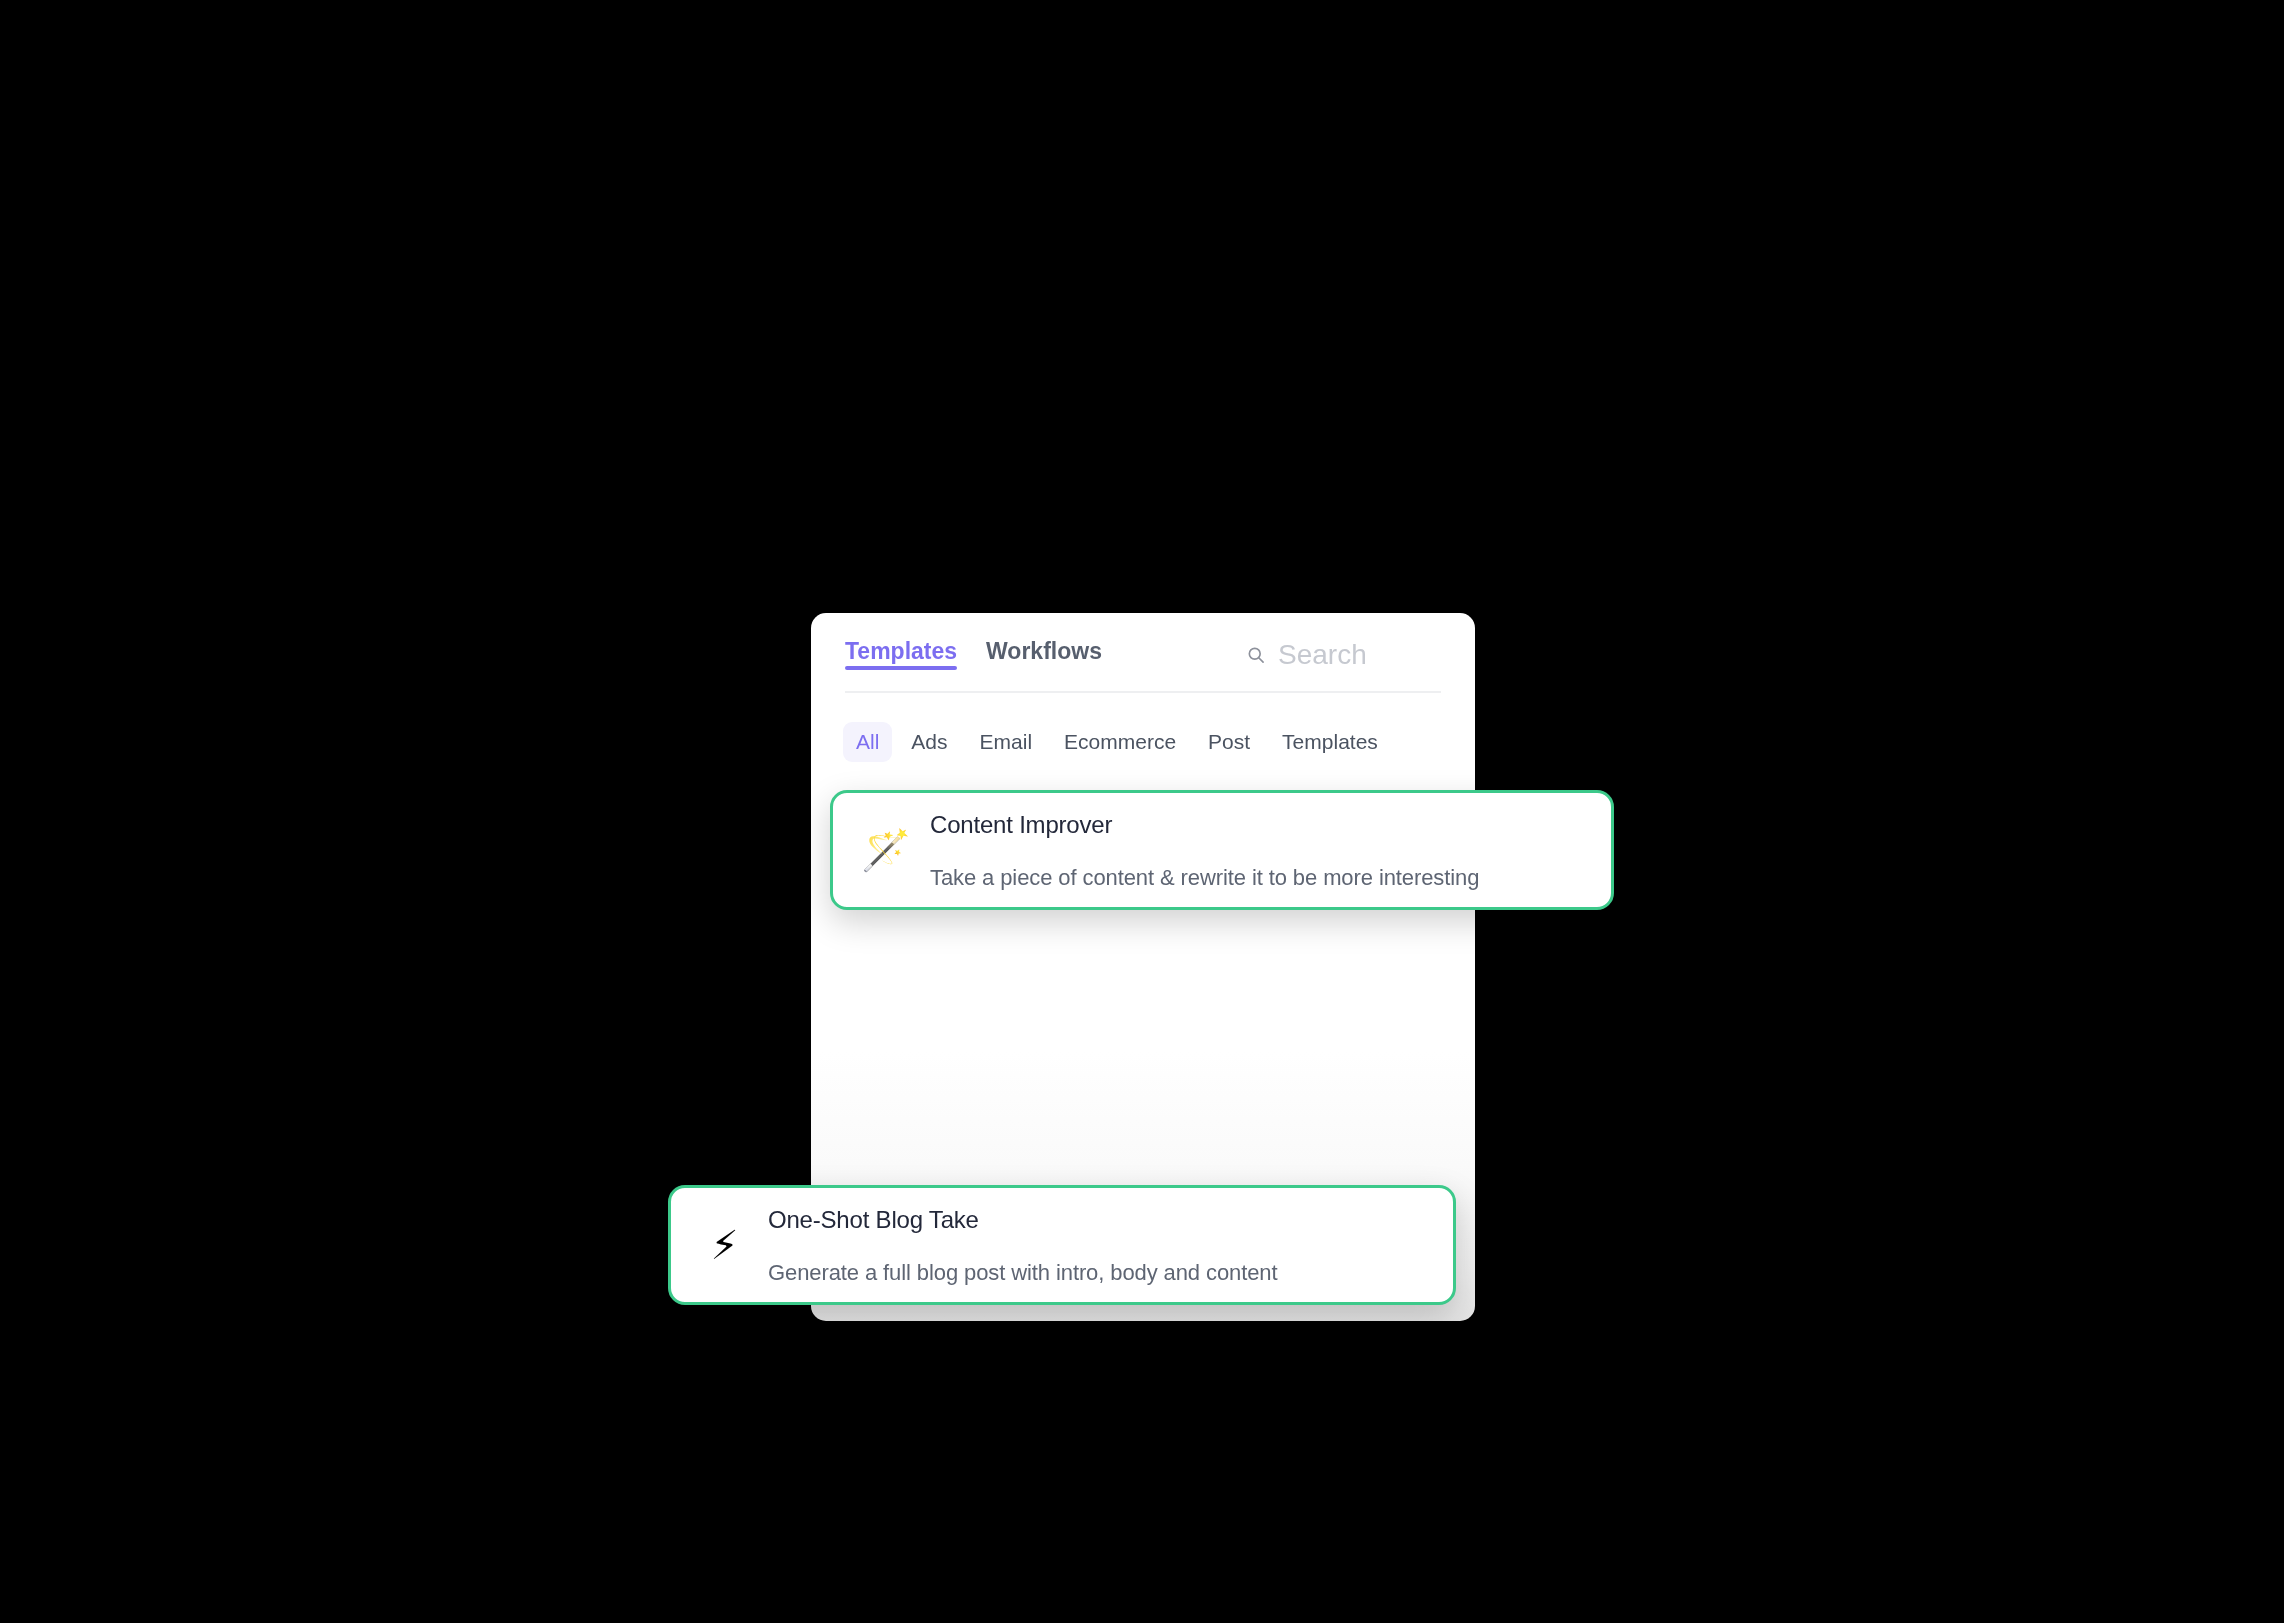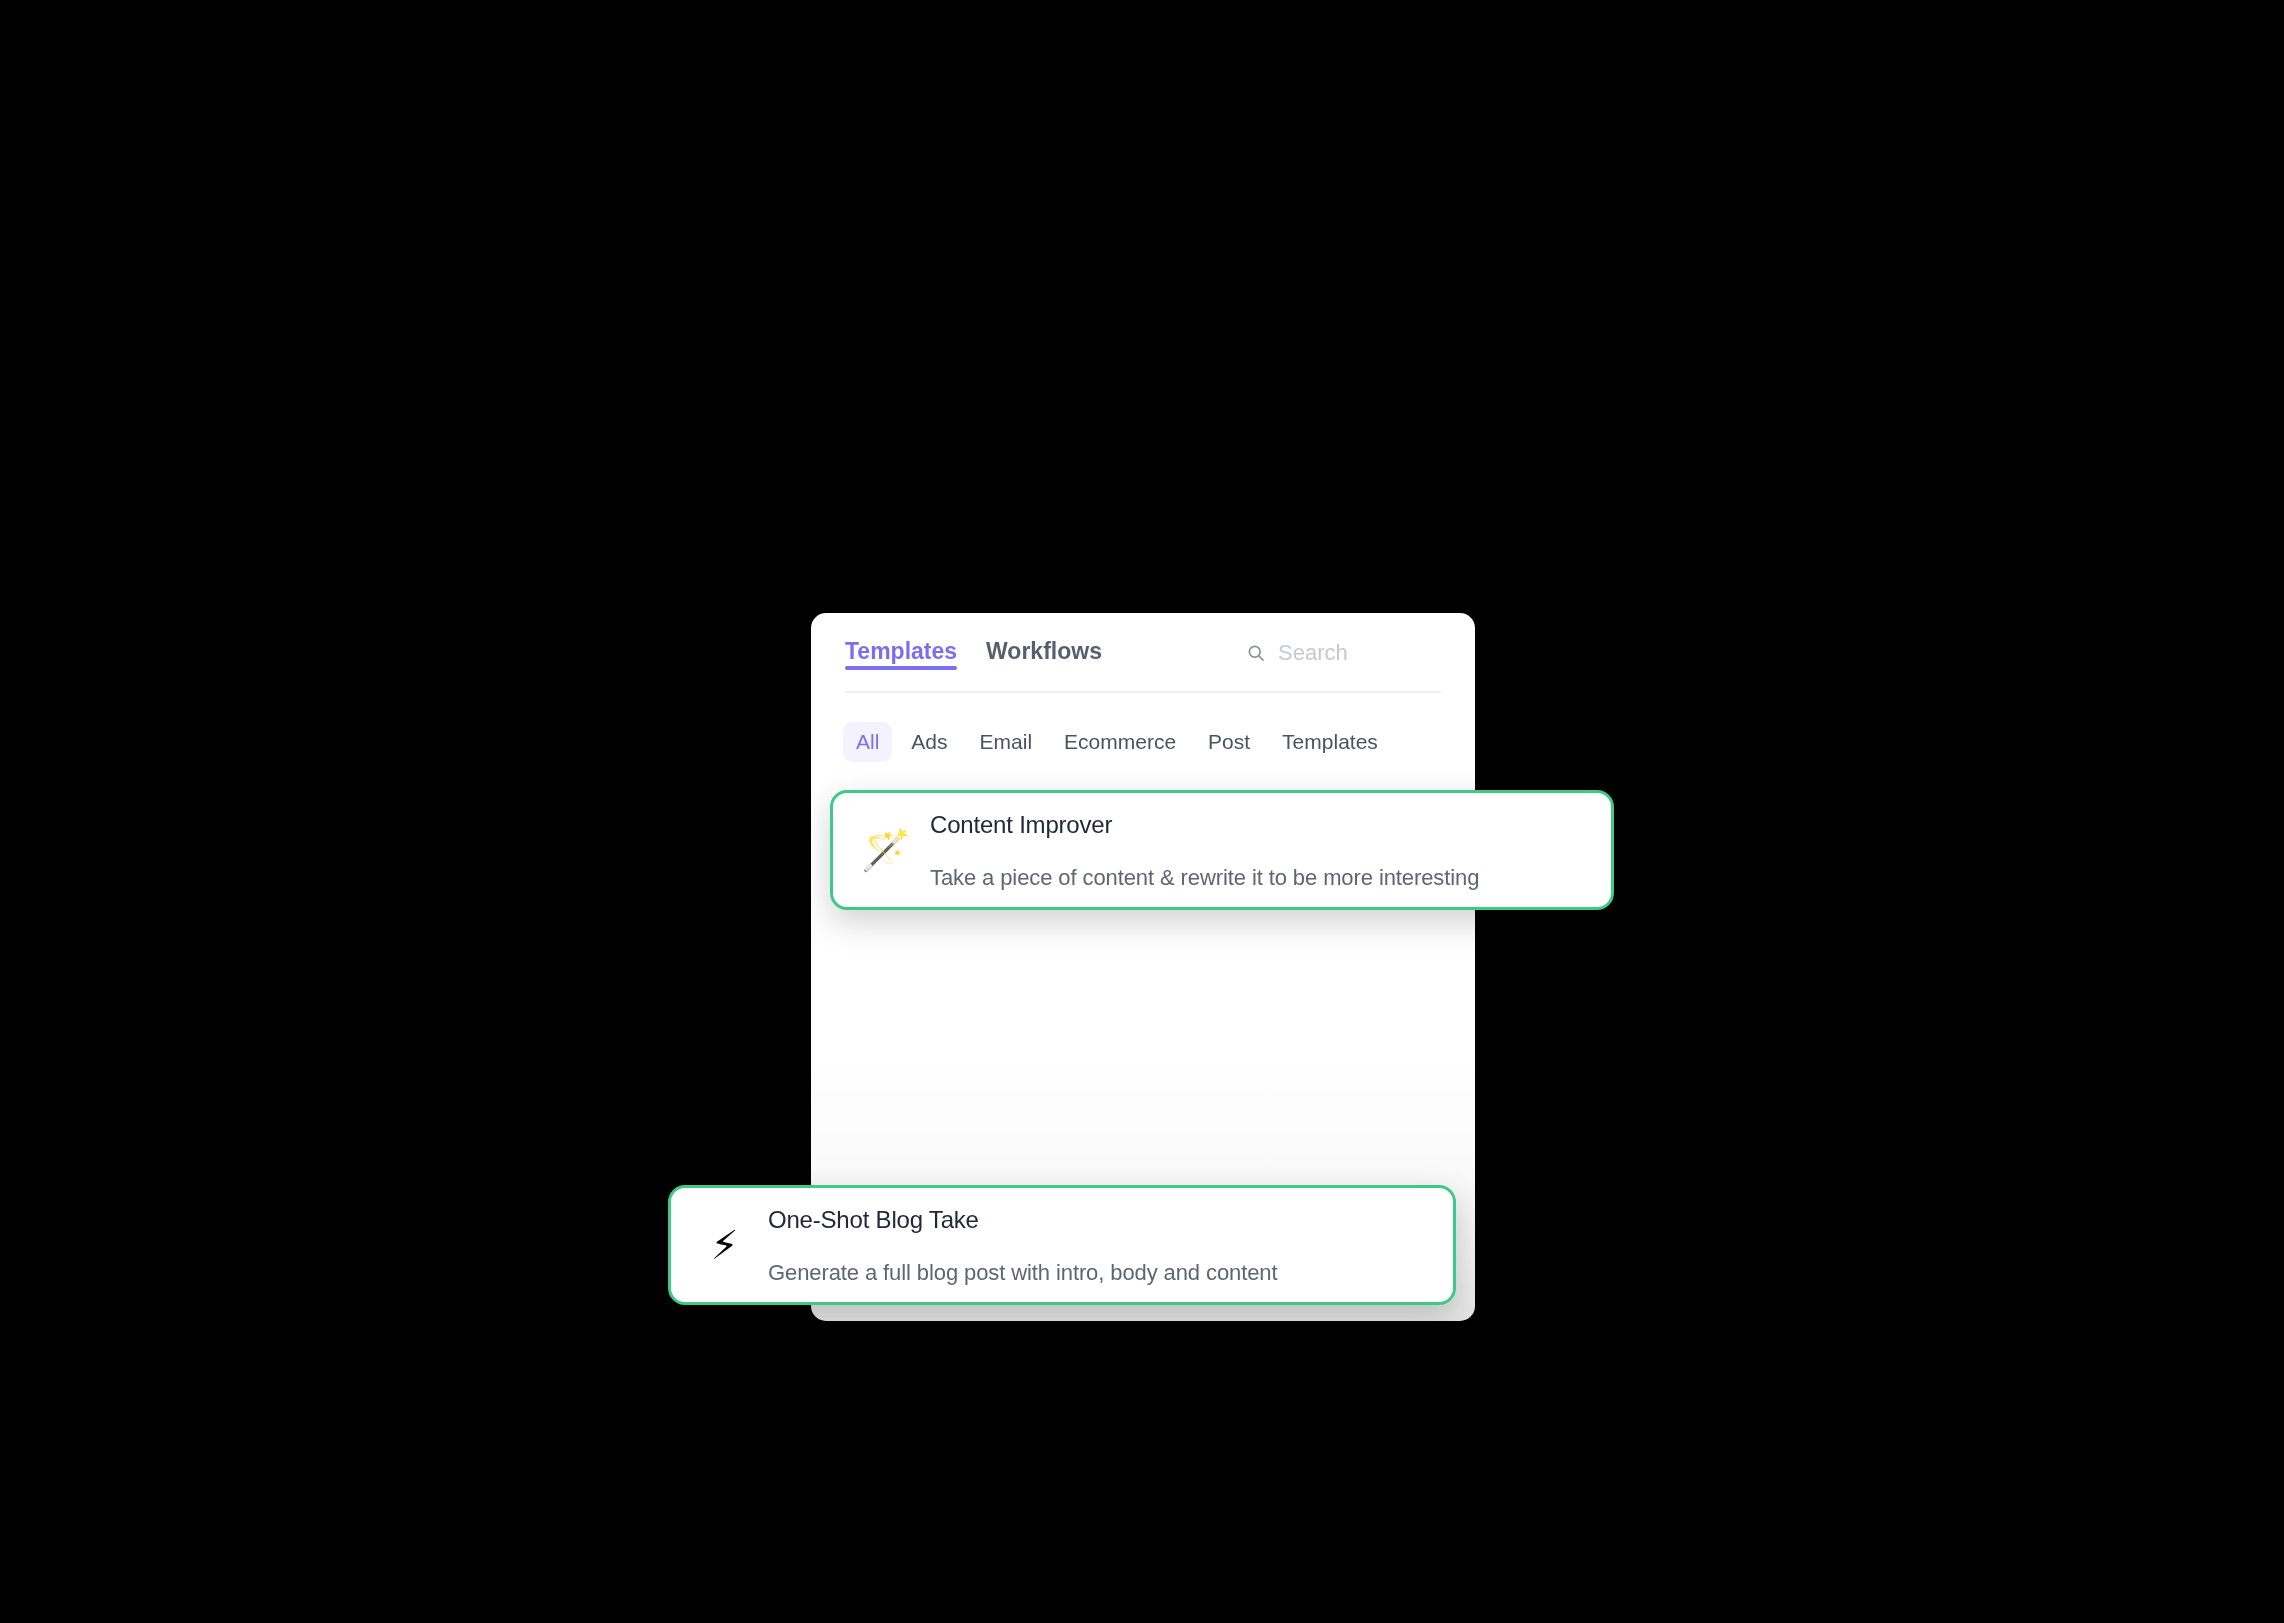--- a/index.html
+++ b/index.html
@@ -99,21 +99,21 @@
     height: 20px;
     display: block;
     color: #8d919b;
     flex: none;
   }
   .search-input {
     border: 0;
     outline: 0;
     background: transparent;
     font-family: "Liberation Sans", sans-serif;
-    font-size: 22px;
+    font-size: 28px;
     line-height: 27px;
     color: #3a4150;
     width: 160px;
     padding: 0;
   }
   .search-input::placeholder {
     color: #c6c9d0;
   }
 
   .tab-divider {

